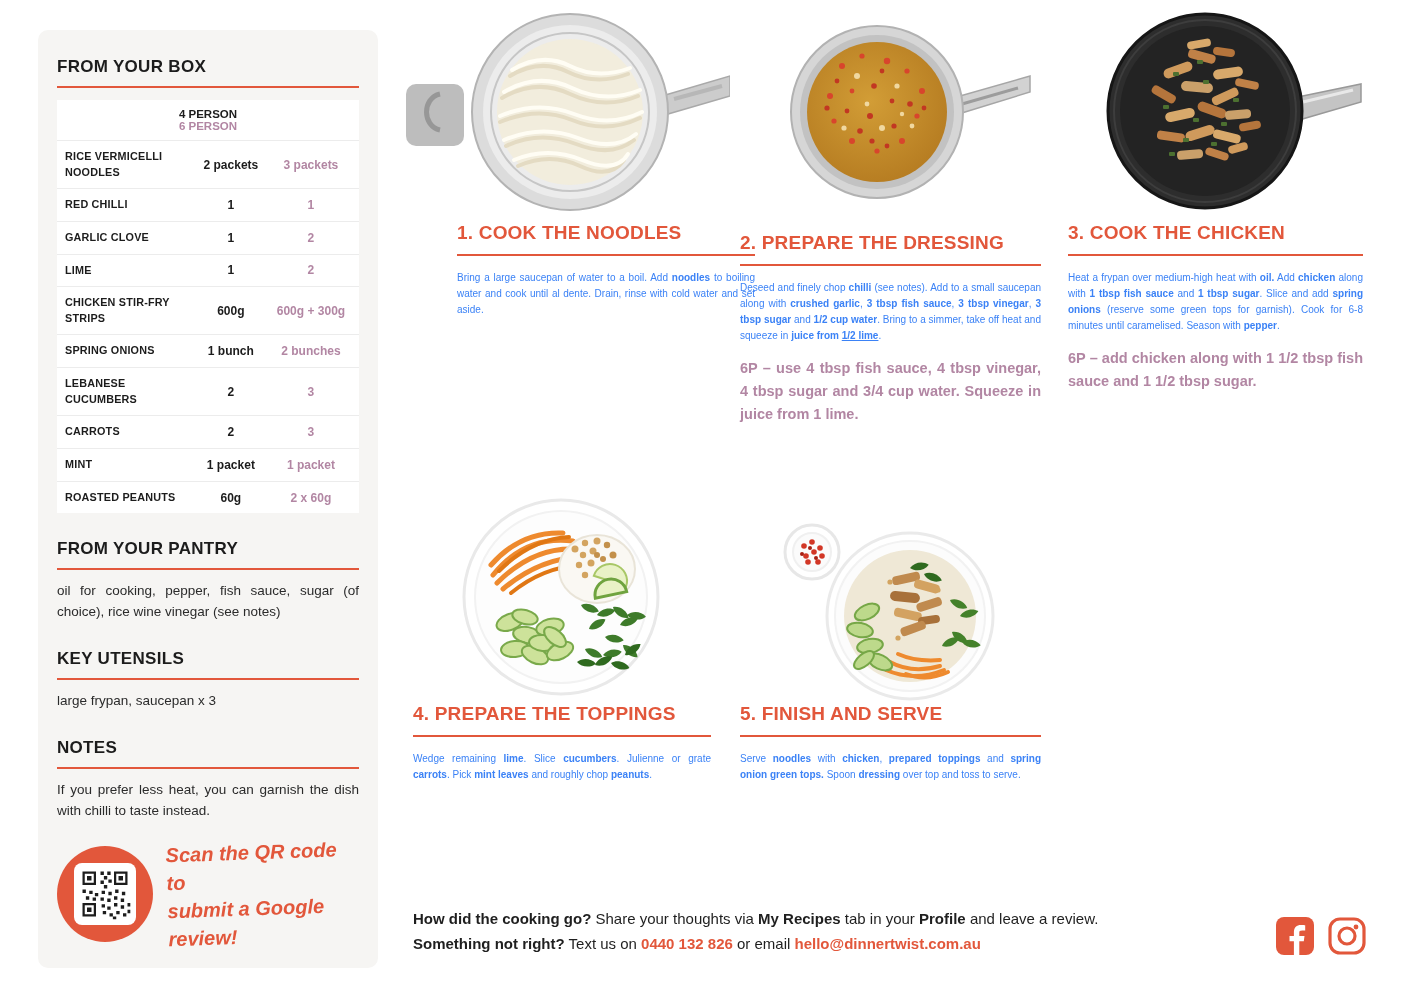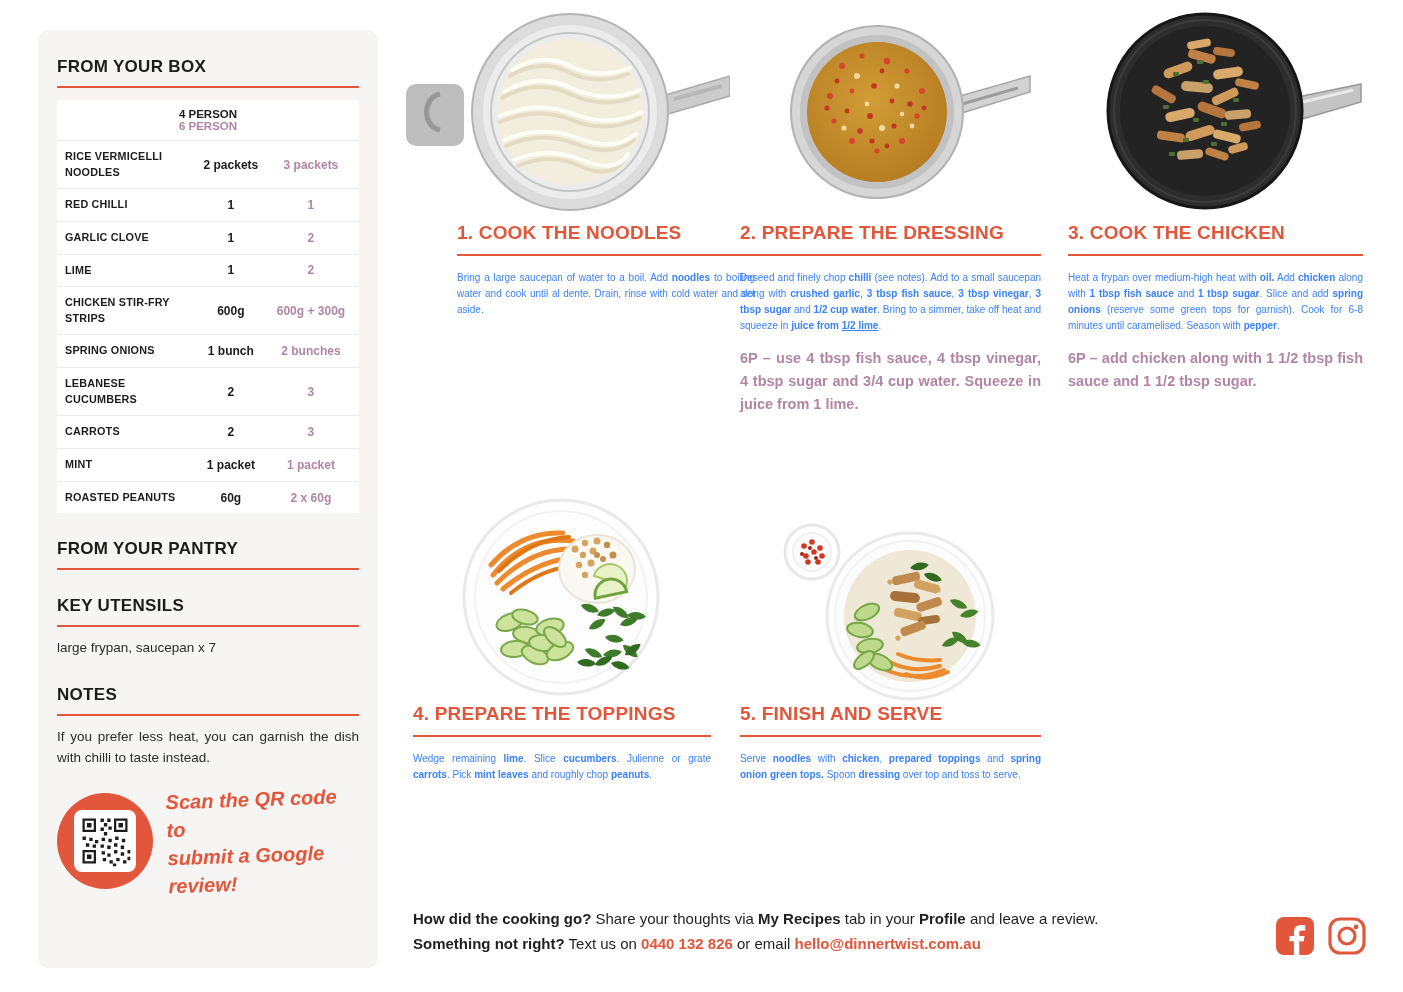--- a/index.html
+++ b/index.html
@@ -44,21 +44,21 @@
   .photo{position:absolute;}
   .ph1{left:400px;top:8px;}
   .ph2{left:782px;top:16px;}
   .ph3{left:1093px;top:10px;}
   .ph4{left:455px;top:497px;}
   .ph5{left:772px;top:512px;}
 
   
   .step{position:absolute;}
   .s1{left:413px;top:222px;width:298px;margin-left:44px;}
-  .s2{left:740px;top:222px;width:301px;}
+  .s2{left:740px;top:232px;width:301px;}
   .s3{left:1068px;top:222px;width:295px;}
   .s4{left:413px;top:703px;width:298px;}
   .s5{left:740px;top:703px;width:301px;}
   .step h3{font-size:19px;font-weight:bold;color:var(--accent);letter-spacing:.2px;
     padding-bottom:10px;border-bottom:2px solid var(--accent);margin-bottom:14px;}
   .step .body{font-size:10px;line-height:1.6;text-align:justify;color:#3b82f6;}
   .step .note{margin-top:13px;font-size:14.5px;line-height:1.6;text-align:justify;
     color:var(--mauve);font-weight:bold;}
   .b{font-weight:bold;}
   .u{text-decoration:underline;}
@@ -129,23 +129,24 @@
         <div class="tp6">1 packet</div>
       </div>
       <div class="trow">
         <div class="tname">ROASTED PEANUTS</div>
         <div class="tp4">60g</div>
         <div class="tp6">2 x 60g</div>
       </div>
     </div>
 
     <h2 class="side-h mt">FROM YOUR PANTRY</h2>
+    <p class="side-p">oil for cooking, pepper, fish sauce, sugar (of choice), rice wine vinegar (see notes)</p>
 
     <h2 class="side-h mt">KEY UTENSILS</h2>
-    <p class="side-p">large frypan, saucepan x 7</p>
+    <p class="side-p">large frypan, saucepan x 3</p>
 
     <h2 class="side-h mt">NOTES</h2>
     <p class="side-p">If you prefer less heat, you can garnish the dish with chilli to taste instead.</p>
 
     <div class="qr-row">
       <div class="qr-circle">
         <div class="qr-white">
           <svg width="54" height="54" viewBox="0 0 96 96">
             <g fill="#1d1d1d">
               <rect x="8" y="8" width="24" height="24"></rect>

